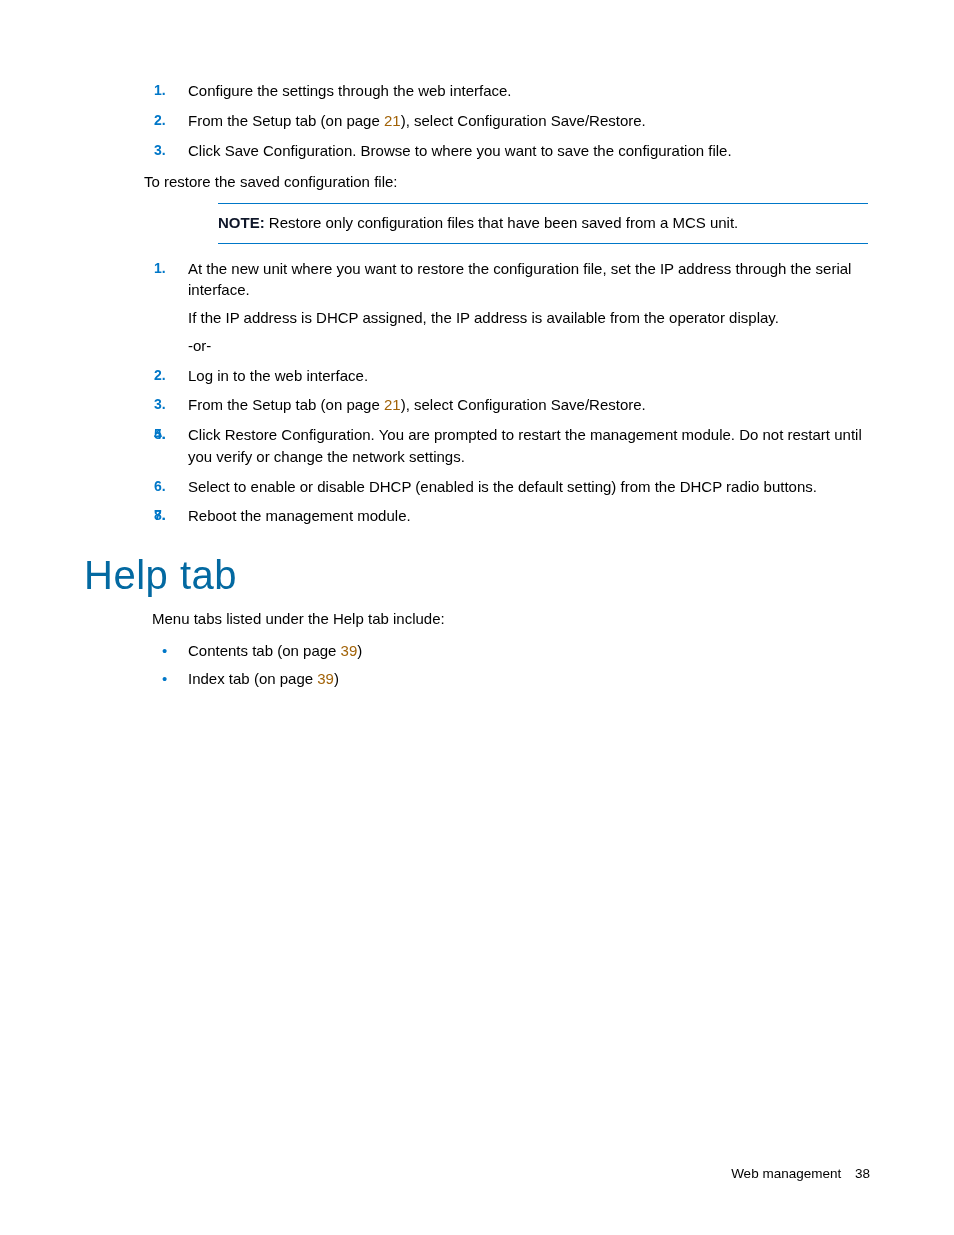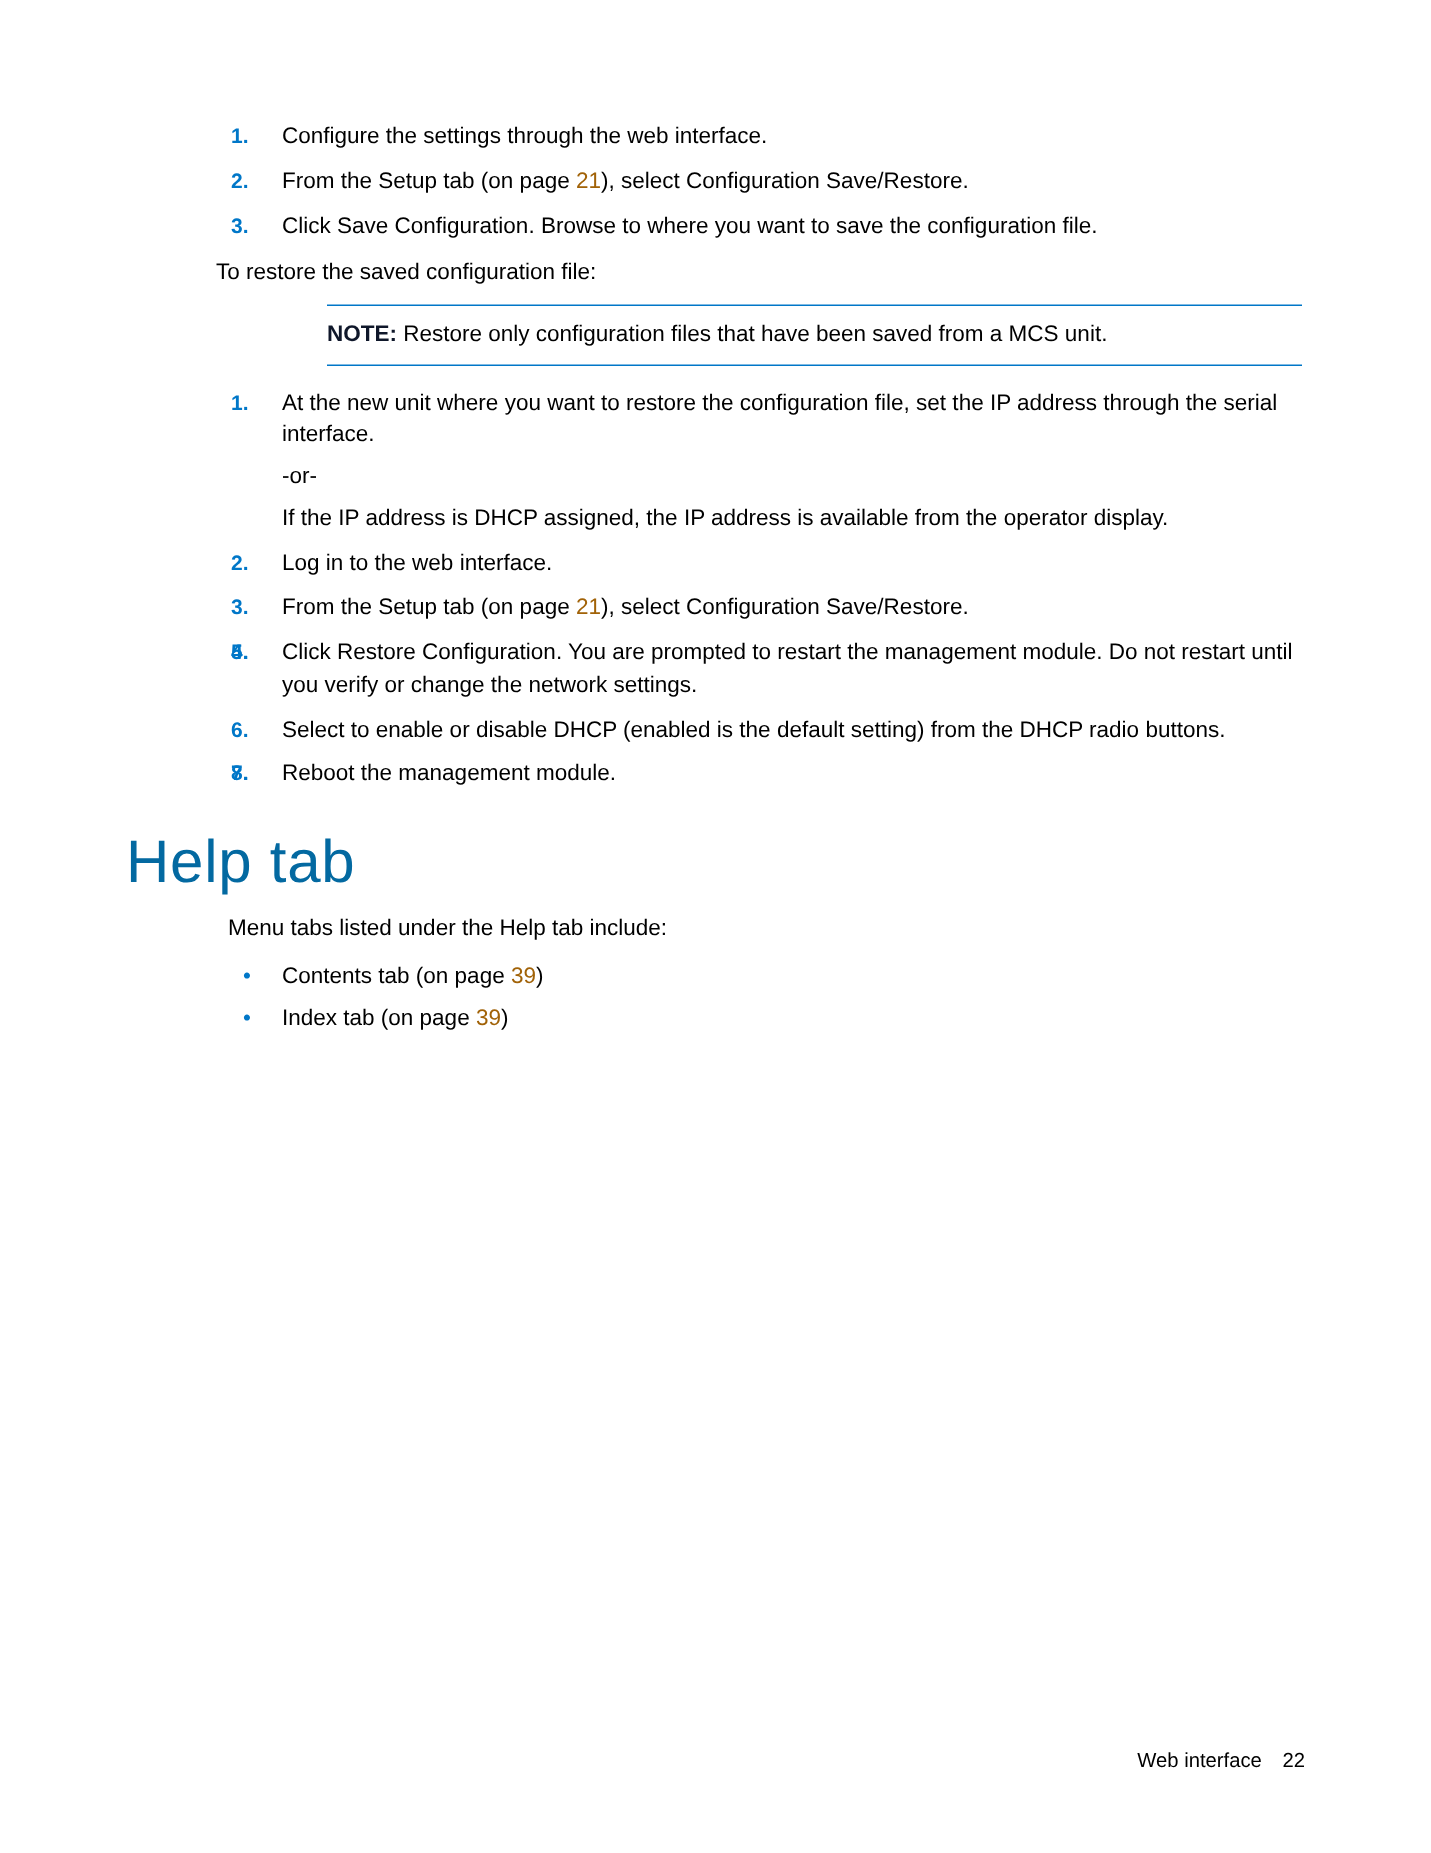--- a/index.html
+++ b/index.html
@@ -63,22 +63,22 @@
       <div class="note-line">
         <span class="note-label">NOTE:</span><span>  Restore only configuration files that have been saved from a MCS unit.</span>
       </div>
       <hr class="note-rule">
     </div>
 
     <ol class="numbered">
       <li>
         <span class="num">1.</span>
         <span class="body-text">At the new unit where you want to restore the configuration file, set the IP address through the serial interface.</span>
+        <div class="body-text sub">If the IP address is DHCP assigned, the IP address is available from the operator display.</div>
         <div class="body-text sub">-or-</div>
-        <div class="body-text sub">If the IP address is DHCP assigned, the IP address is available from the operator display.</div>
       </li>
       <li>
         <span class="num">2.</span>
         <span class="body-text">Log in to the web interface.</span>
       </li>
       <li>
         <span class="num">3.</span>
         <span class="body-text">
           <span>From the Setup tab (on page </span><span class="link">21</span><span>), select </span><span class="bold">Configuration Save/Restore.</span>
         </span>
@@ -114,16 +114,16 @@
         <span>Contents tab (on page </span><span class="link">39</span><span>)</span>
       </li>
       <li>
         <span>Index tab (on page </span><span class="link">39</span><span>)</span>
       </li>
     </ul>
 
   </div>
 
   <div class="footer">
-    <span>Web interface</span>
-    <span class="pg">22</span>
+    <span>Web management</span>
+    <span class="pg">38</span>
   </div>
 </div>
 
 </body></html>

